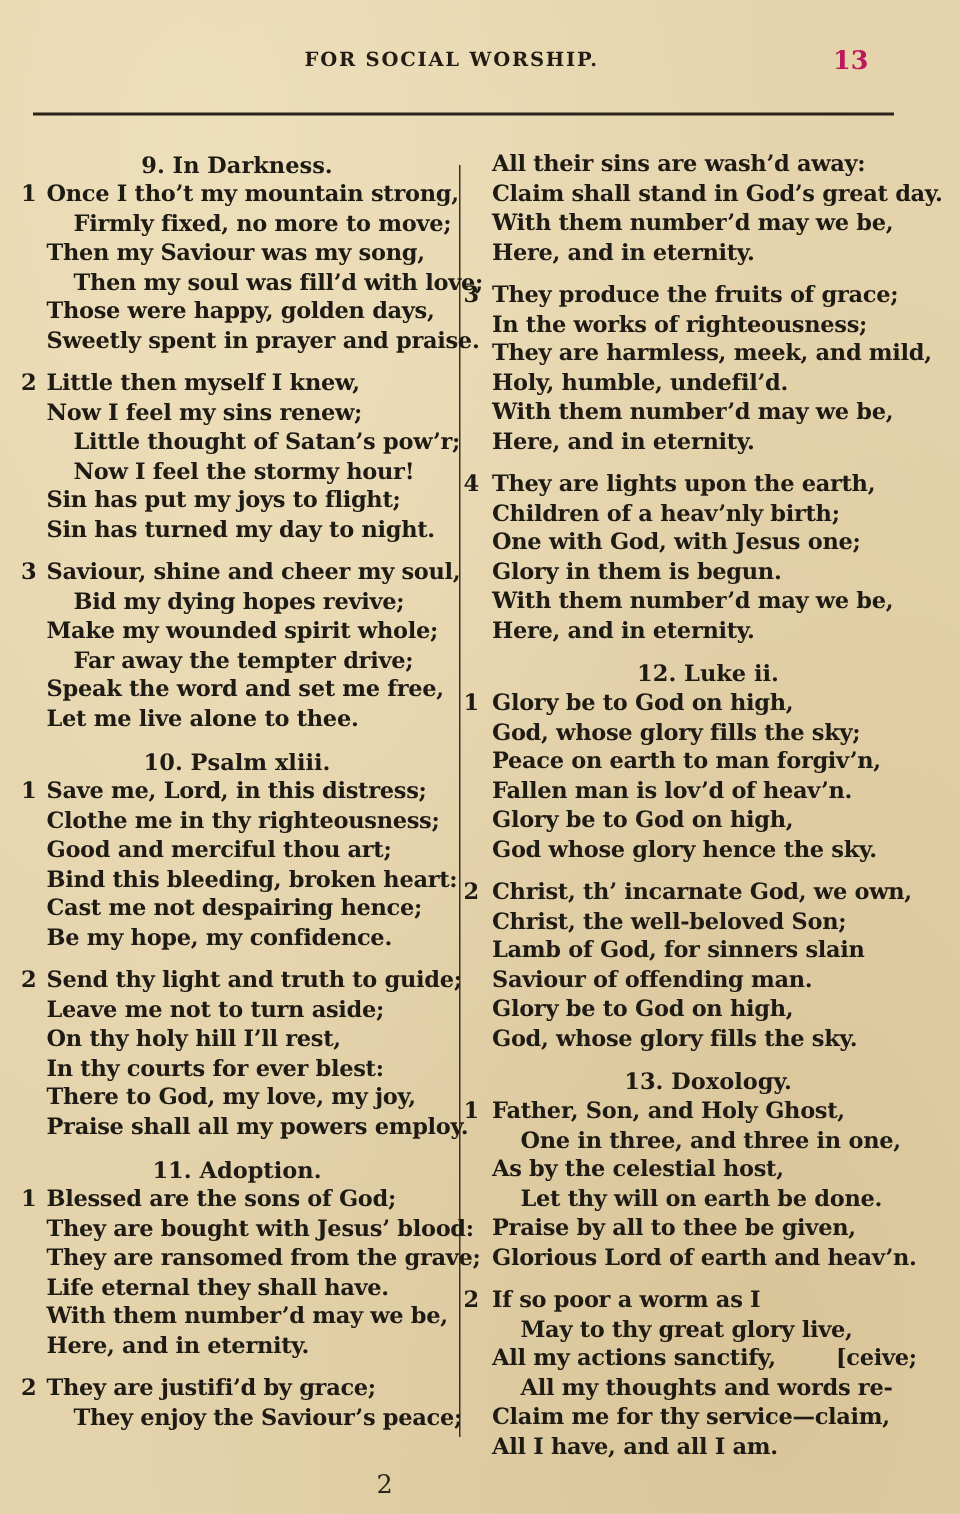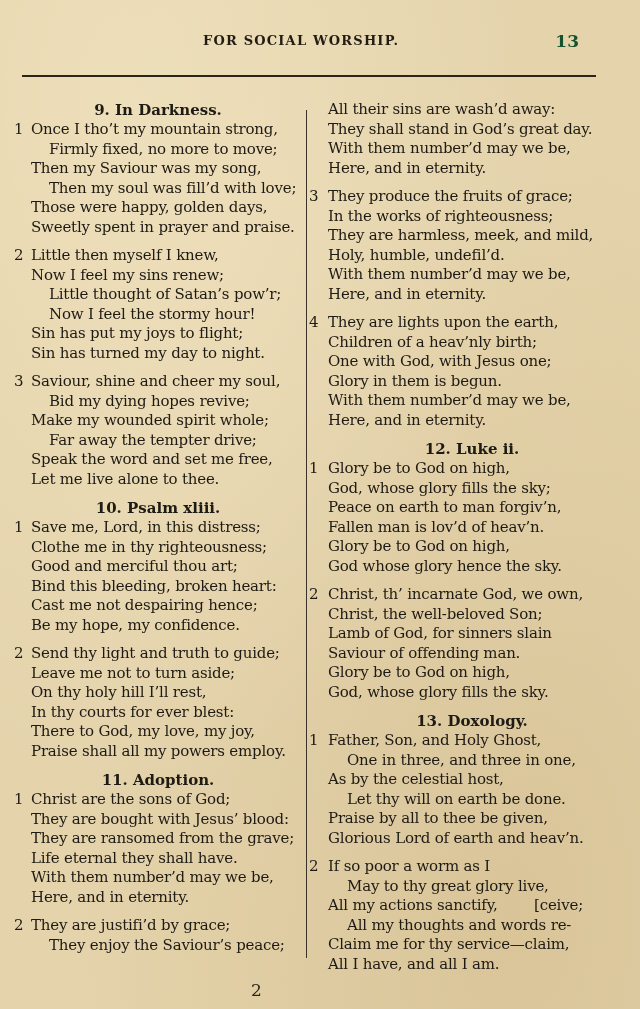--- a/index.html
+++ b/index.html
@@ -40,21 +40,21 @@
       font-weight: bold;
       font-family: "DejaVu Serif", serif;
       color: #221c14;
     }
     .page-number {
       position: absolute;
       right: 41px;
       top: -2px;
       font-size: 17px;
       font-weight: bold;
-      color: #14532d;
+      color: #be185d;
     }
     .head-rule {
       position: absolute;
       left: 22px;
       top: 75px;
       width: 574px;
       height: 2px;
       background: #2a241b;
     }
     .column {
@@ -74,20 +74,21 @@
     .hymn-title {
       text-align: center;
       font-weight: bold;
       font-size: 15px;
       line-height: 20px;
       height: 20px;
       margin-bottom: 0;
     }
     .stanza {
       margin-bottom: 9px;
+      font-weight: bold;
     }
     .line {
       position: relative;
       font-size: 15px;
       line-height: 19.5px;
       height: 19.5px;
       white-space: nowrap;
       padding-left: 21px;
       letter-spacing: -0.2px;
     }
@@ -169,40 +170,40 @@
         <div class="line"><span>On thy holy hill I’ll rest,</span></div>
         <div class="line"><span>In thy courts for ever blest:</span></div>
         <div class="line"><span>There to God, my love, my joy,</span></div>
         <div class="line"><span>Praise shall all my powers employ.</span></div>
       </div>
     </div>
 
     <div>
       <div class="hymn-title">11. Adoption.</div>
       <div class="stanza">
-        <div class="line"><span class="verse-num">1</span><span>Christ are the sons of God;</span></div>
+        <div class="line"><span class="verse-num">1</span><span>Blessed are the sons of God;</span></div>
         <div class="line"><span>They are bought with Jesus’ blood:</span></div>
         <div class="line"><span>They are ransomed from the grave;</span></div>
         <div class="line"><span>Life eternal they shall have.</span></div>
         <div class="line"><span>With them number’d may we be,</span></div>
         <div class="line"><span>Here, and in eternity.</span></div>
       </div>
       <div class="stanza">
         <div class="line"><span class="verse-num">2</span><span>They are justifi’d by grace;</span></div>
         <div class="line indent"><span>They enjoy the Saviour’s peace;</span></div>
       </div>
     </div>
   </div>
 
   <div class="column col-right">
 
     <div>
       <div class="stanza">
         <div class="line"><span>All their sins are wash’d away:</span></div>
-        <div class="line"><span>They shall stand in God’s great day.</span></div>
+        <div class="line"><span>Claim shall stand in God’s great day.</span></div>
         <div class="line"><span>With them number’d may we be,</span></div>
         <div class="line"><span>Here, and in eternity.</span></div>
       </div>
       <div class="stanza">
         <div class="line"><span class="verse-num">3</span><span>They produce the fruits of grace;</span></div>
         <div class="line"><span>In the works of righteousness;</span></div>
         <div class="line"><span>They are harmless, meek, and mild,</span></div>
         <div class="line"><span>Holy, humble, undefil’d.</span></div>
         <div class="line"><span>With them number’d may we be,</span></div>
         <div class="line"><span>Here, and in eternity.</span></div>

